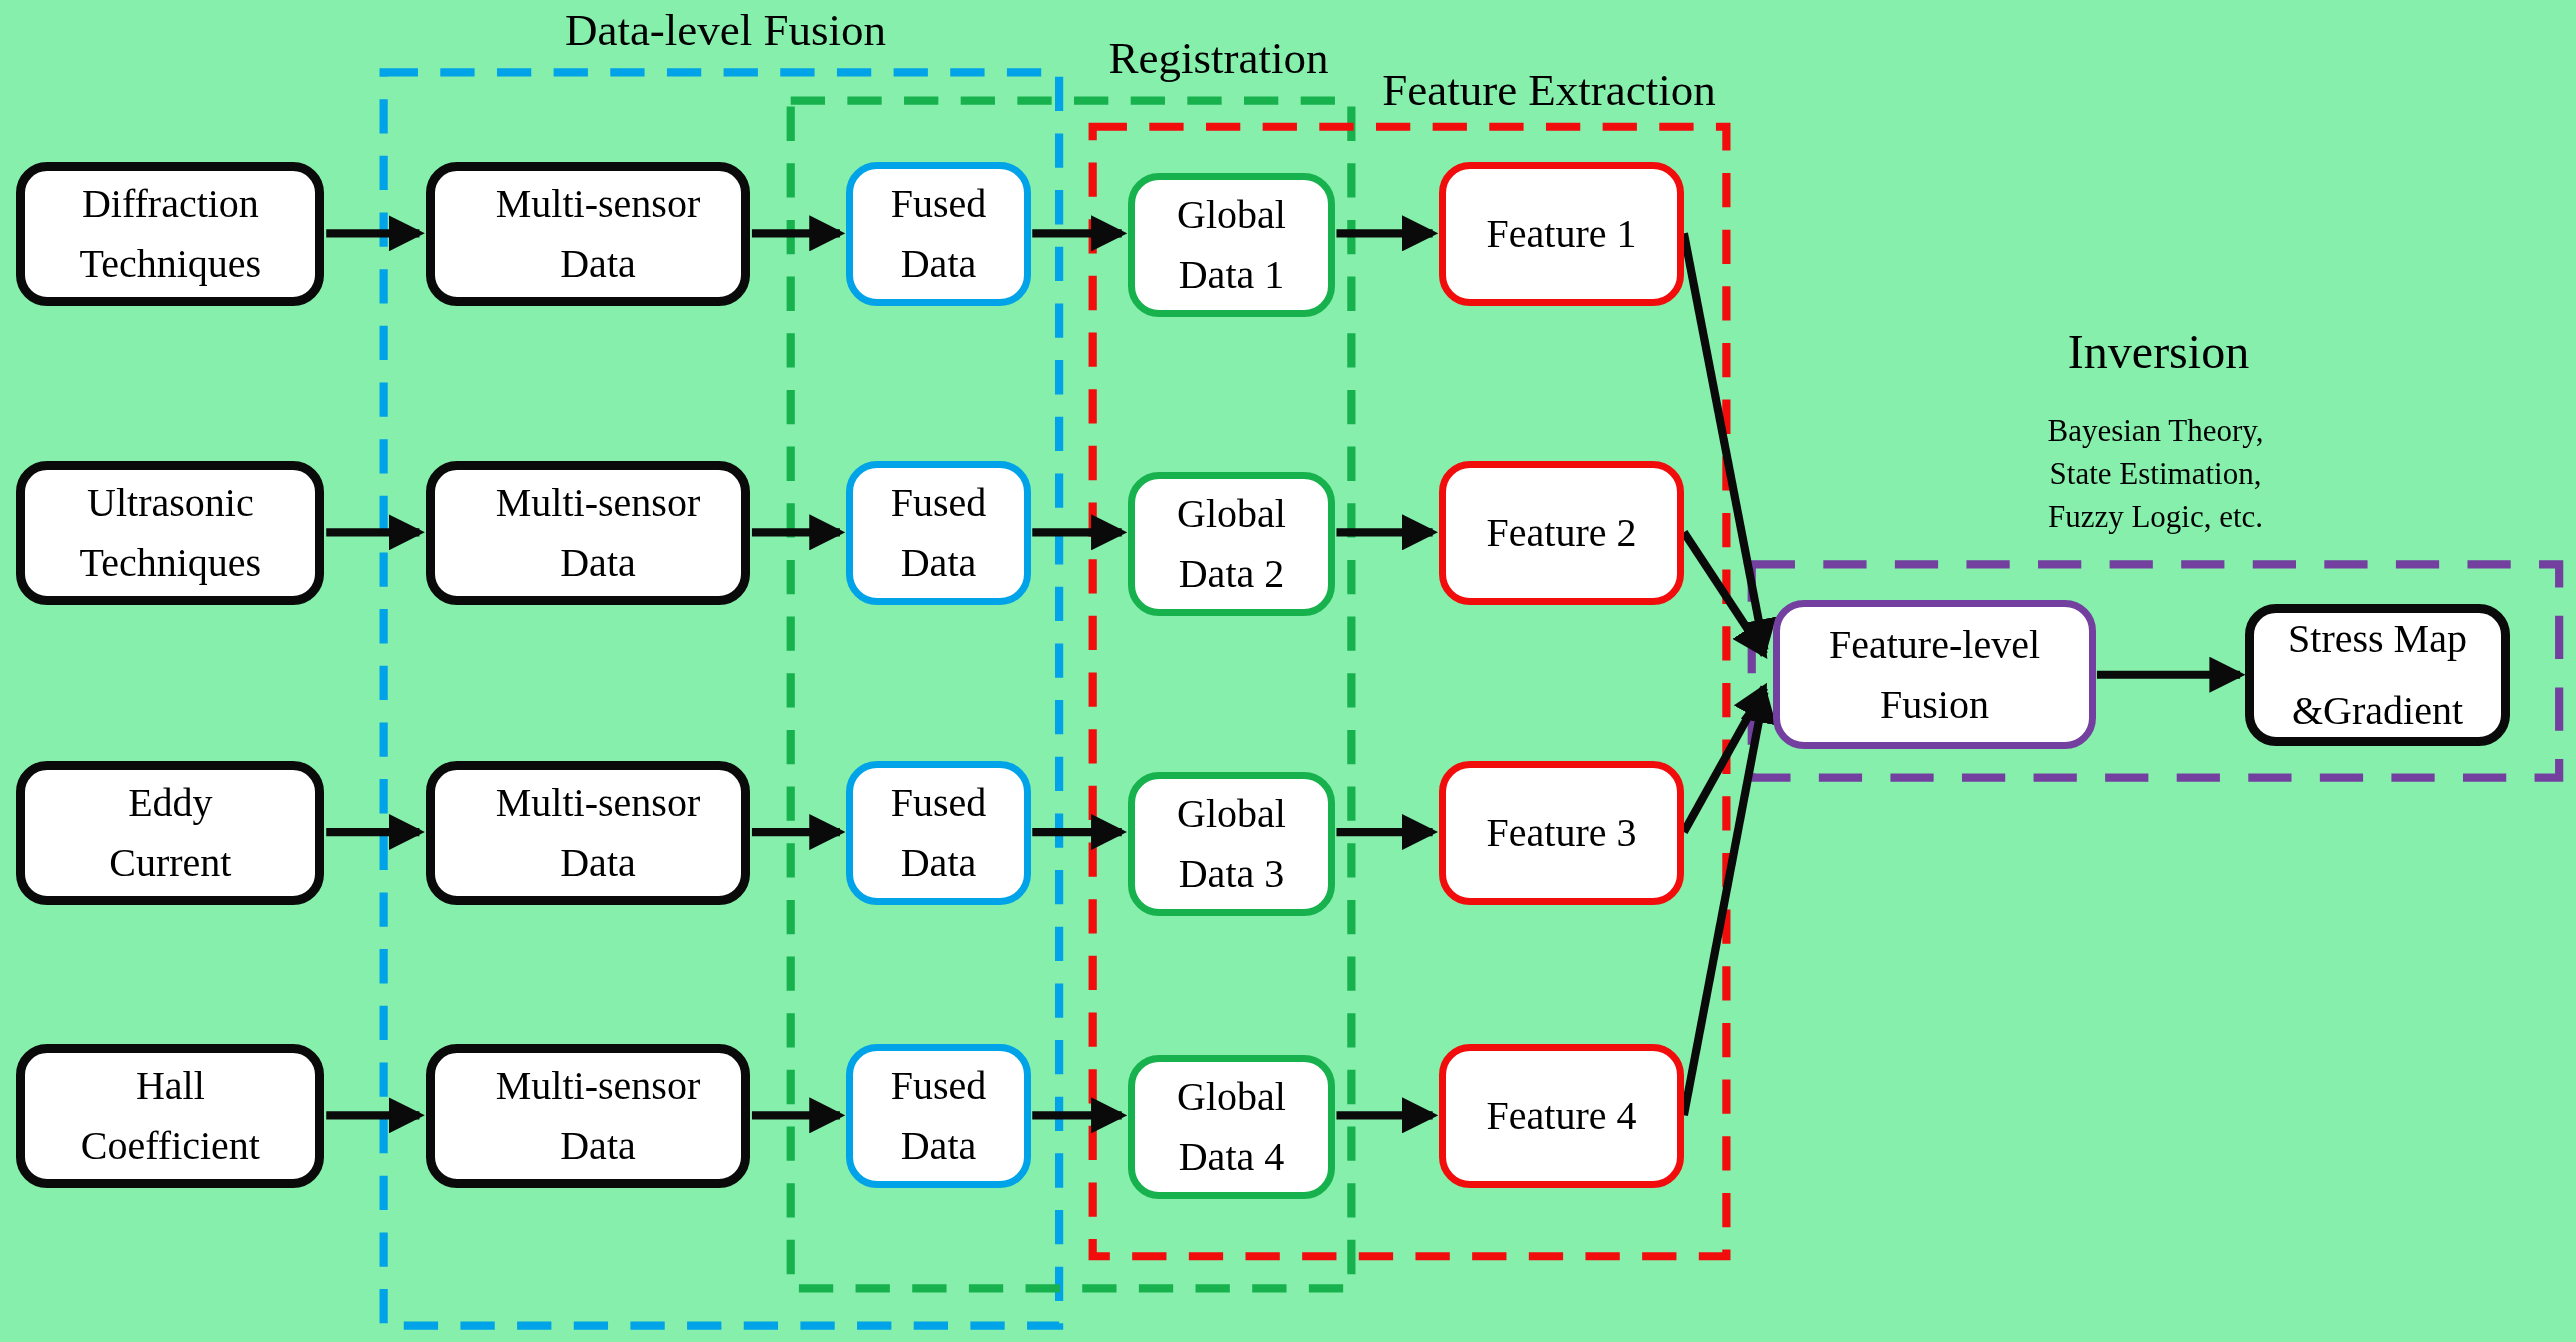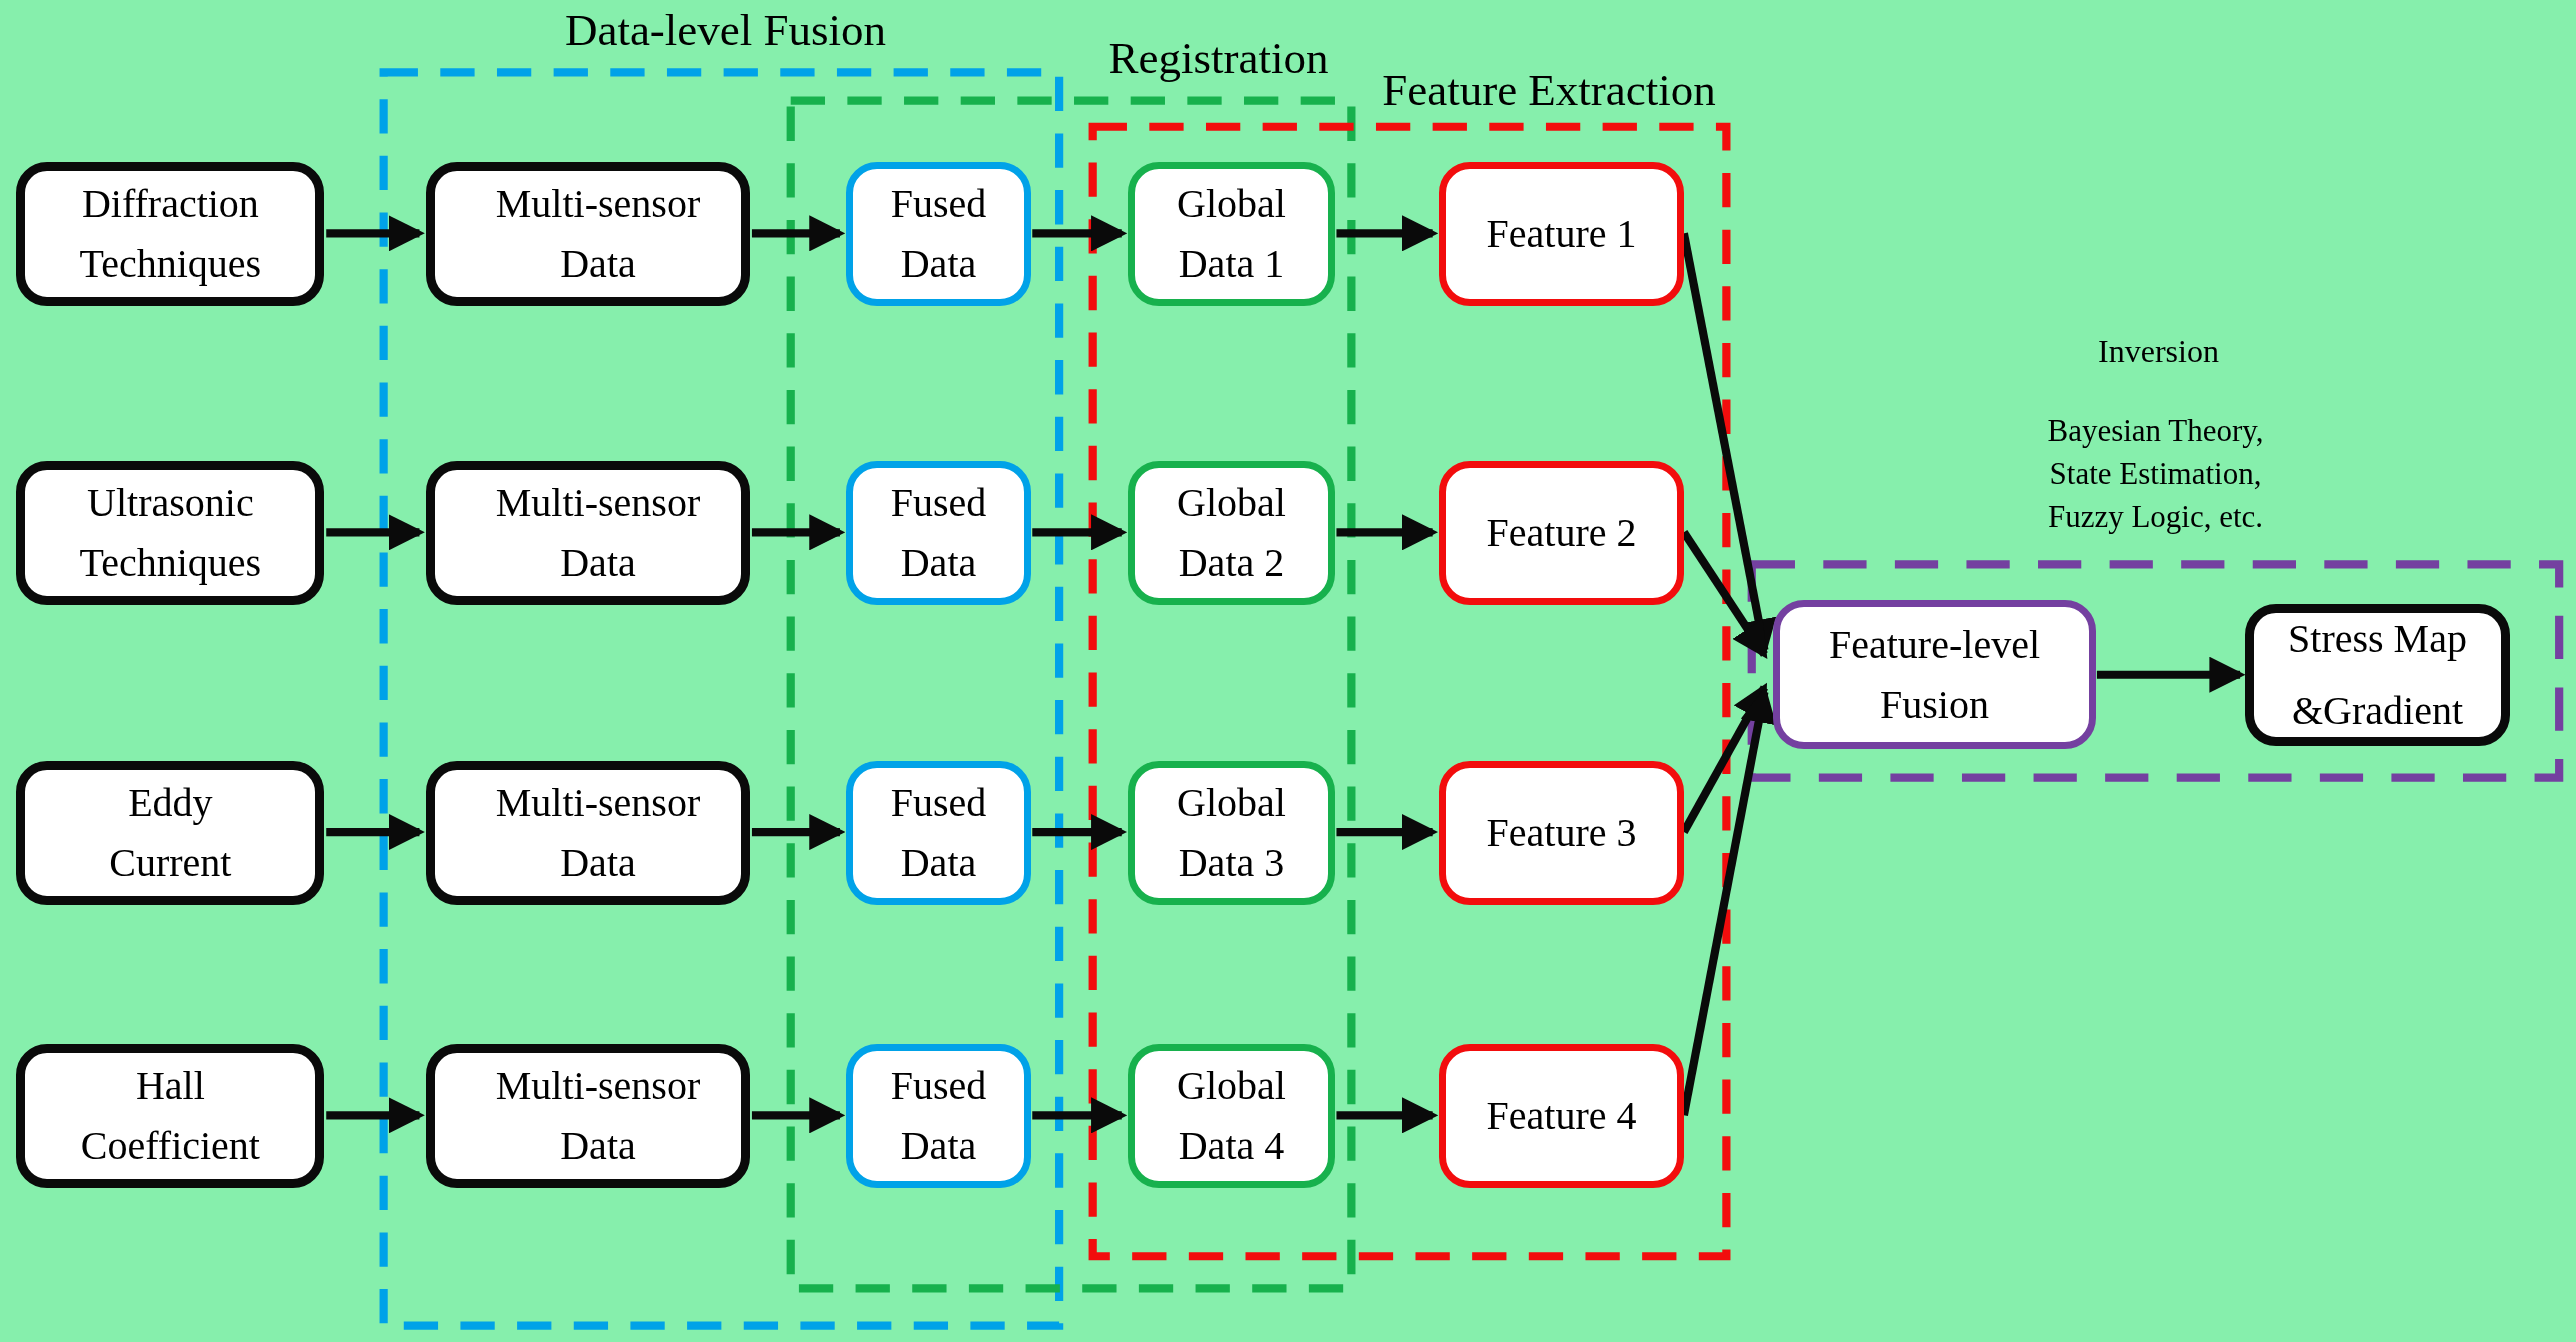--- a/index.html
+++ b/index.html
@@ -25,38 +25,38 @@
   .b-black{border:9.7px solid var(--ink);}
   .b-cyan{border:7.5px solid var(--cyan);}
   .b-green{border:7.5px solid var(--green);}
   .b-red{border:7.5px solid var(--red);}
   .b-purple{border:7.5px solid var(--purple);}
 
   
   .c-tech   {left:16.4px;   width:308px;}
   .c-multi  {left:426px;  width:324px;padding-left:20px;}
   .c-fused  {left:846px; width:185px;}
-  .c-global {left:1128px; width:207px;}
+  .c-global {left:1128px; width:207px;margin-top:11px;}
   .c-feature{left:1439px; width:245px;}
   
   .r1{top:162px; height:144px;}
   .r2{top:461px; height:144px;}
   .r3{top:761px; height:144px;}
   .r4{top:1044px; height:144px;}
 
   .box-fusion{left:1773px; top:600px; width:323px; height:149px;}
   .box-stress{left:2245px; top:604px; width:265px; height:142px; border-width:9px;gap:12px;}
 
   .stage-label{
     position:absolute; text-align:center; font-size:45px; line-height:49px; color:#000;
   }
   .lbl-dlf{left:427px;  top:6px;   width:597px;}
   .lbl-reg{left:1032px; top:34px;  width:373px;}
   .lbl-fe {left:1288px; top:66px;  width:522px;}
-  .lbl-inv{left:1976px; top:327px; width:365px; font-size:32px;}
+  .lbl-inv{left:1976px; top:327px; width:365px; font-size:48px;}
   .methods{
     position:absolute; left:1939px; top:409px; width:433px;
     text-align:center; font-size:31px; line-height:43px; color:#000;
   }
 </style>
 </head>
 <body>
 
 <div id="canvas">
 

